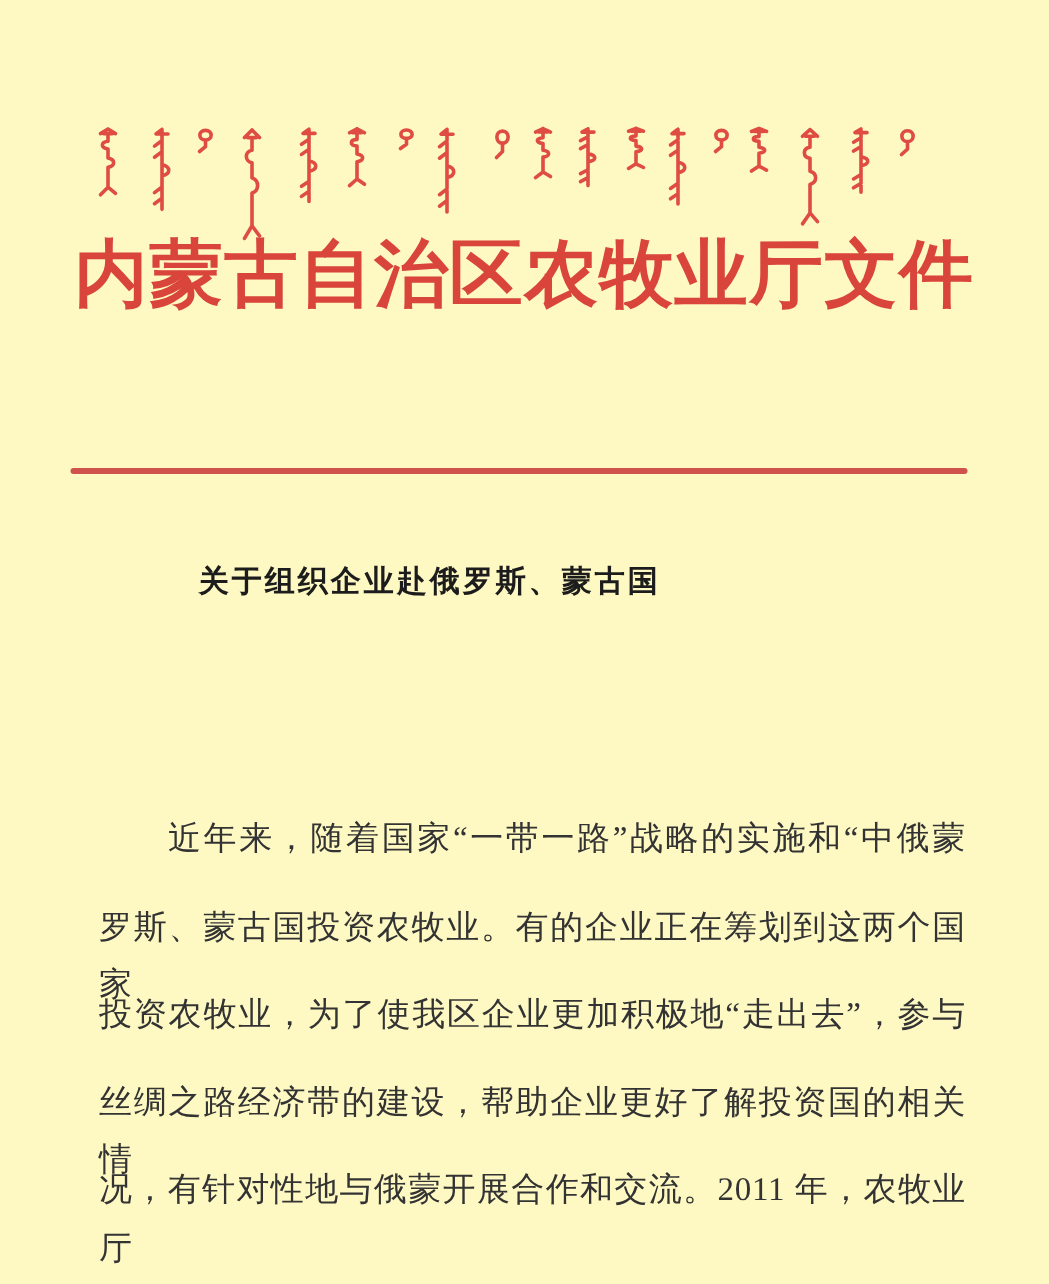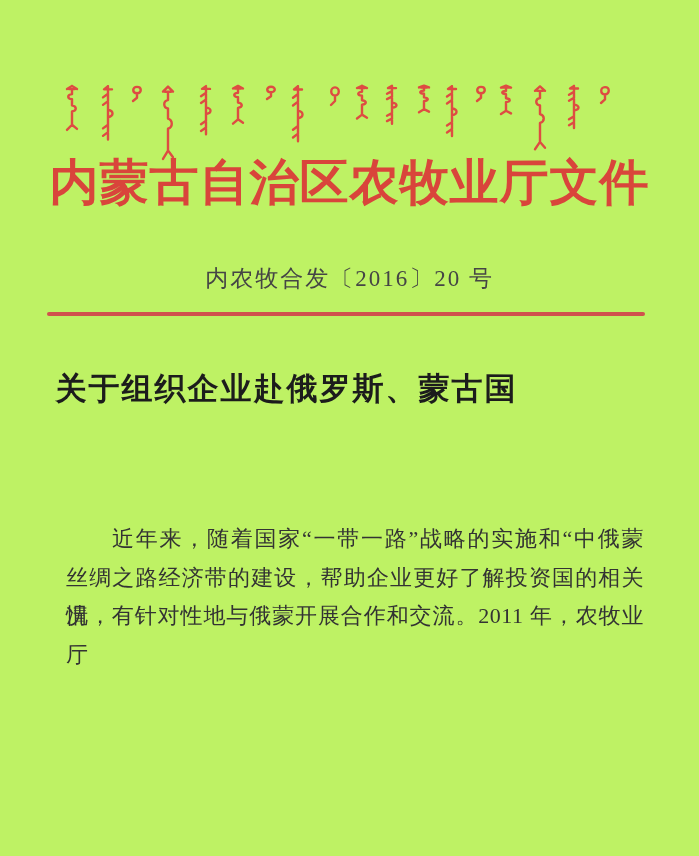--- a/index.html
+++ b/index.html
@@ -5,21 +5,21 @@
   html, body {
     margin: 0;
     padding: 0;
     background: #ffffff;
   }
   .page {
     position: relative;
     width: 699px;
     height: 856px;
     margin: 0 auto;
-    background: #bef264;
+    background: #fef9c3;
     overflow: hidden;
     font-family: "Liberation Serif", "DejaVu Serif", serif;
   }
 
   
   .mongolian-band {
     position: absolute;
     top: 84px;
     left: 58px;
     width: 560px;
@@ -61,21 +61,21 @@
 
   
   .doc-title {
     position: absolute;
     top: 360px;
     left: 0;
     width: 573px;
     text-align: center;
     color: #1c1c1c;
     font-weight: bold;
-    font-size: 31px;
+    font-size: 20px;
   }
   .doc-title .t-line {
     line-height: 57px;
     letter-spacing: 2px;
     white-space: nowrap;
   }
 
   
   .body-block {
     position: absolute;
@@ -88,20 +88,21 @@
   .body-line {
     height: 38.5px;
     line-height: 38.5px;
     letter-spacing: 0.5px;
     white-space: nowrap;
   }
   .body-line.justify {
     white-space: normal;
     text-align: justify;
     text-align-last: justify;
+    margin-top: 20px;
   }
   .body-line.indent {
     padding-left: 46px;
   }
 
   .mongolian-band path {
     stroke: #de4c42;
     stroke-width: 2.4;
     fill: none;
     stroke-linecap: round;
@@ -135,27 +136,28 @@
     <use href="#mg-b" transform="translate(388,1) scale(1,0.58)"></use>
     <use href="#mg-c" transform="translate(416,1) scale(1,0.64)"></use>
     <use href="#mg-a" transform="translate(442,1) scale(1,0.33)"></use>
     <use href="#mg-a" transform="translate(476,1) scale(1,0.73)"></use>
     <use href="#mg-b" transform="translate(510,1) scale(1,0.49)"></use>
     <use href="#mg-c" transform="translate(540,1) scale(1,0.72)"></use>
   </svg>
 
   <div class="banner-title">内蒙古自治区农牧业厅文件</div>
 
-  <div class="doc-number">内农牧合发〔2016〕20 号</div>
 
   <div class="red-rule"></div>
 
   <div class="doc-title">
     <div class="t-line">关于组织企业赴俄罗斯、蒙古国</div>
   </div>
 
   <div class="body-block">
     <div class="body-line justify indent">近年来，随着国家“一带一路”战略的实施和“中俄蒙</div>
+    <div class="body-line justify">罗斯、蒙古国投资农牧业。有的企业正在筹划到这两个国家</div>
+    <div class="body-line justify">投资农牧业，为了使我区企业更加积极地“走出去”，参与</div>
     <div class="body-line justify">丝绸之路经济带的建设，帮助企业更好了解投资国的相关情</div>
     <div class="body-line justify">况，有针对性地与俄蒙开展合作和交流。2011 年，农牧业厅</div>
   </div>
 
 </div>
 
 </body></html>

